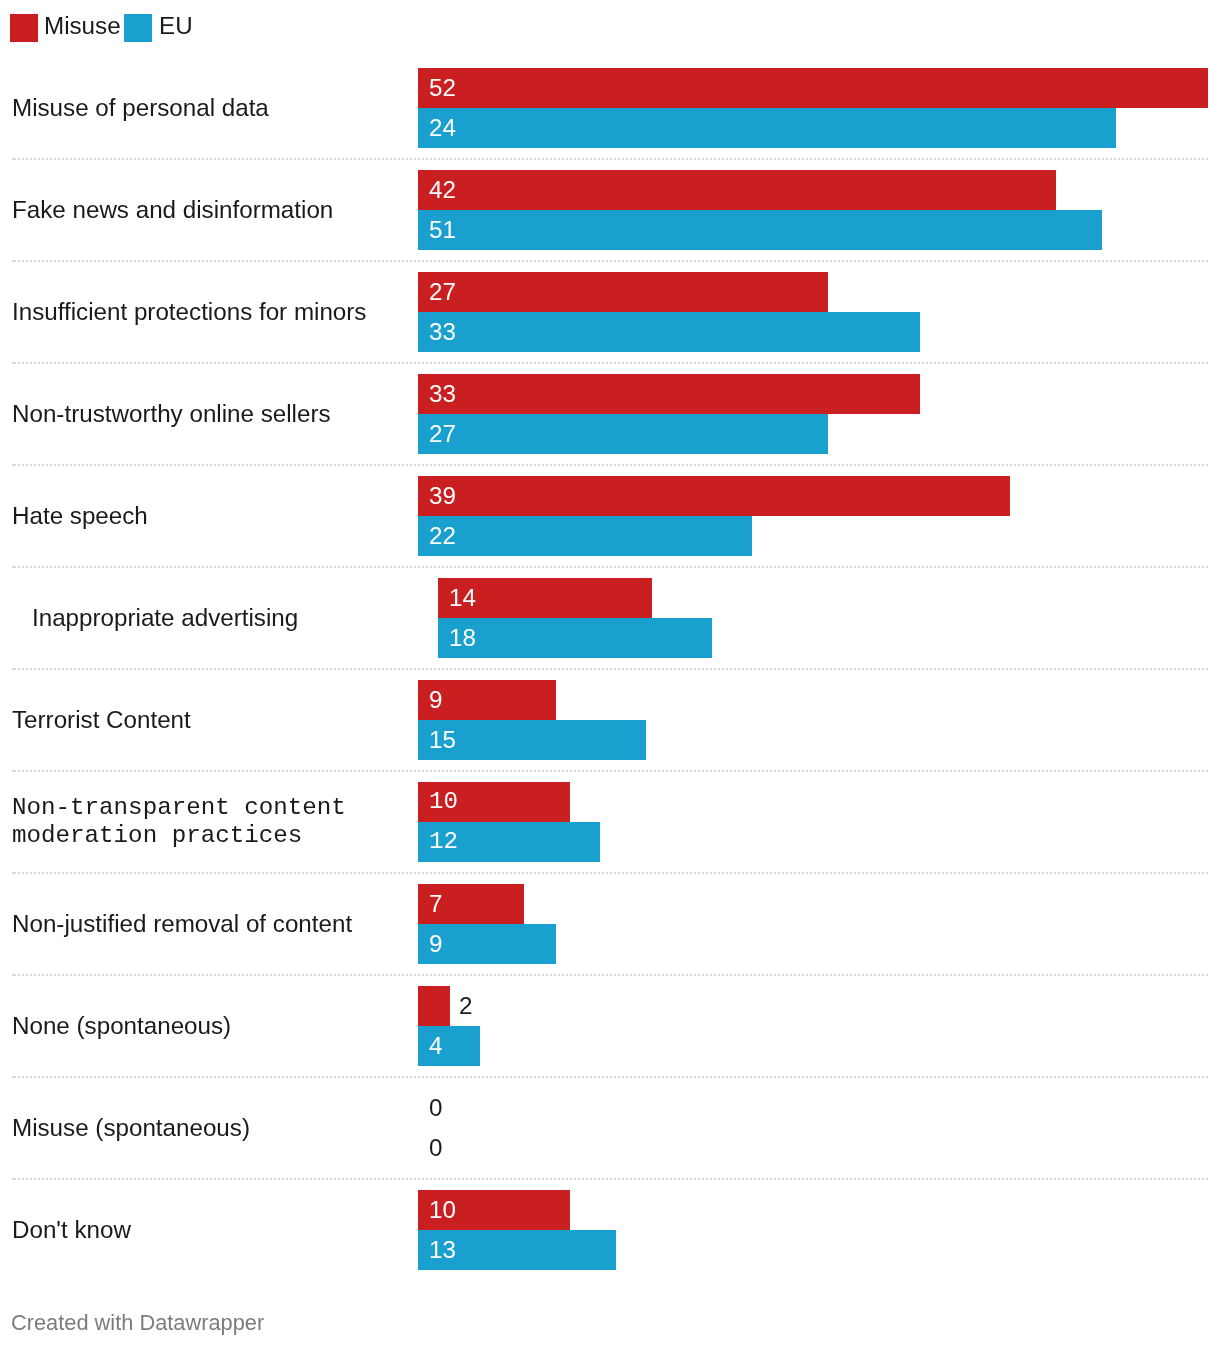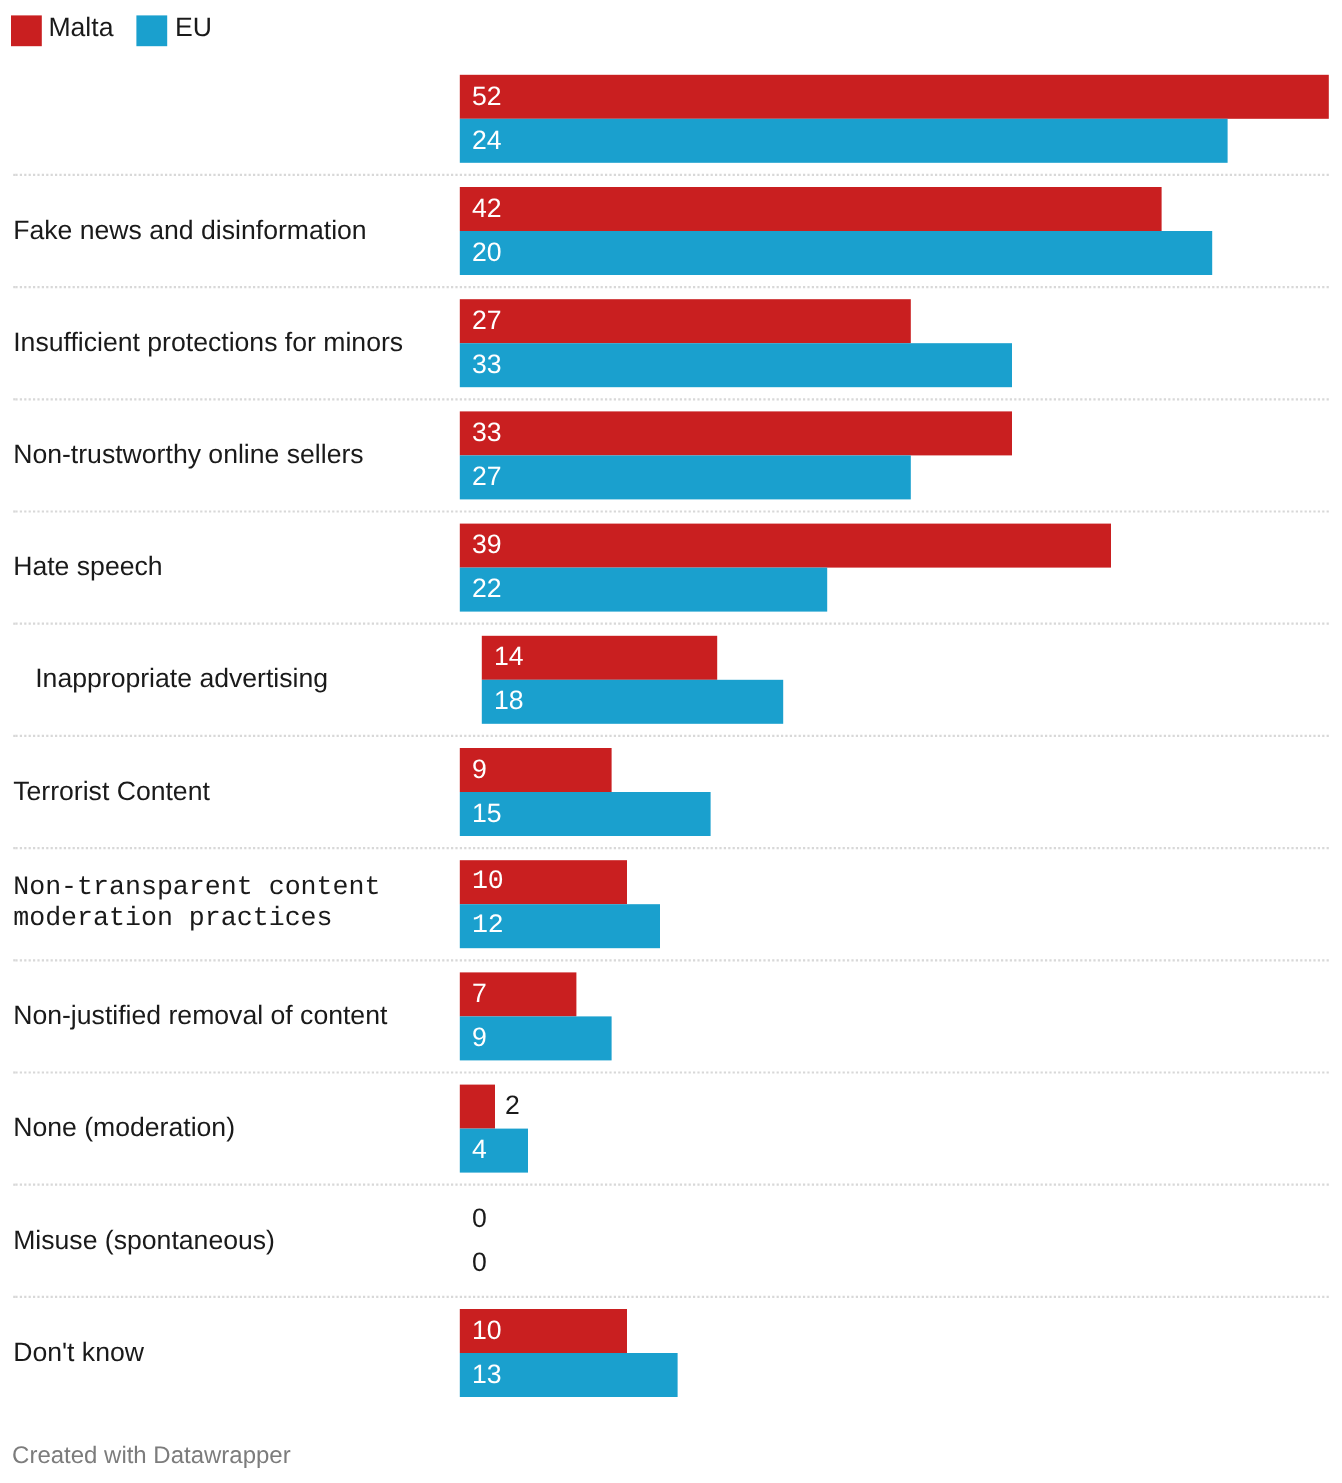--- a/index.html
+++ b/index.html
@@ -104,21 +104,21 @@
     will-change: transform;
   }
 </style>
 </head>
 <body>
 
 <div id="chart">
   <div id="legend">
       <div class="legend-item">
         <span class="legend-swatch" style="left: 10.1px; background: rgb(201, 31, 32);"></span>
-        <span class="legend-label" style="left: 43.8px;">Malta</span>
+        <span class="legend-label" style="left: 43.8px;">Misuse</span>
       </div>
       <div class="legend-item">
         <span class="legend-swatch" style="left: 124.2px; background: rgb(26, 160, 206);"></span>
         <span class="legend-label" style="left: 158.5px;">EU</span>
       </div>
     </div>
   <svg id="separators" width="1220" height="1348">
       <line x1="12" x2="1208" y1="159" y2="159"></line>
       <line class="sep-cap" x1="12" x2="14" y1="159" y2="159"></line>
       <line x1="12" x2="1208" y1="261" y2="261"></line>
@@ -137,31 +137,32 @@
       <line class="sep-cap" x1="12" x2="14" y1="872.9999999999999" y2="872.9999999999999"></line>
       <line x1="12" x2="1208" y1="974.9999999999999" y2="974.9999999999999"></line>
       <line class="sep-cap" x1="12" x2="14" y1="974.9999999999999" y2="974.9999999999999"></line>
       <line x1="12" x2="1208" y1="1077" y2="1077"></line>
       <line class="sep-cap" x1="12" x2="14" y1="1077" y2="1077"></line>
       <line x1="12" x2="1208" y1="1179" y2="1179"></line>
       <line class="sep-cap" x1="12" x2="14" y1="1179" y2="1179"></line>
     </svg>
   <div id="rows">
       <div class="row" style="top: 67.9px; height: 79.8px;">
+        <div class="row-label">Misuse of personal data</div>
         <div class="bar" style="left: 418px; width: 790px; top: 0px; background: rgb(201, 31, 32);"></div>
         <div class="bar-value inside" style="top: 0px; left: 429.3px; text-align: center;">52</div>
         <div class="bar" style="left: 418px; width: 698px; top: 39.9px; background: rgb(26, 160, 206);"></div>
         <div class="bar-value inside" style="top: 39.9px; left: 429.3px;">24</div>
       </div>
       <div class="row" style="top: 169.9px; height: 79.8px;">
         <div class="row-label">Fake news and disinformation</div>
         <div class="bar" style="left: 418px; width: 638px; top: 0px; background: rgb(201, 31, 32);"></div>
         <div class="bar-value inside" style="top: 0px; left: 429.3px;">42</div>
         <div class="bar" style="left: 418px; width: 684px; top: 39.9px; background: rgb(26, 160, 206);"></div>
-        <div class="bar-value inside" style="top: 39.9px; left: 429.3px;">20</div>
+        <div class="bar-value inside" style="top: 39.9px; left: 429.3px;">51</div>
       </div>
       <div class="row" style="top: 271.9px; height: 79.8px;">
         <div class="row-label">Insufficient protections for minors</div>
         <div class="bar" style="left: 418px; width: 410px; top: 0px; background: rgb(201, 31, 32);"></div>
         <div class="bar-value inside" style="top: 0px; left: 429.3px;">27</div>
         <div class="bar" style="left: 418px; width: 502px; top: 39.9px; background: rgb(26, 160, 206);"></div>
         <div class="bar-value inside" style="top: 39.9px; left: 429.3px;">33</div>
       </div>
       <div class="row" style="top: 373.9px; height: 79.8px;">
         <div class="row-label">Non-trustworthy online sellers</div>
@@ -199,21 +200,21 @@
         <div class="bar-value inside" style="top: 39.9px; left: 429.3px;">12</div>
       </div>
       <div class="row" style="top: 883.9px; height: 79.8px;">
         <div class="row-label">Non-justified removal of content</div>
         <div class="bar" style="left: 418px; width: 106px; top: 0px; background: rgb(201, 31, 32);"></div>
         <div class="bar-value inside" style="top: 0px; left: 429.3px;">7</div>
         <div class="bar" style="left: 418px; width: 138px; top: 39.9px; background: rgb(26, 160, 206);"></div>
         <div class="bar-value inside" style="top: 39.9px; left: 429.3px;">9</div>
       </div>
       <div class="row" style="top: 985.9px; height: 79.8px;">
-        <div class="row-label">None (moderation)</div>
+        <div class="row-label">None (spontaneous)</div>
         <div class="bar" style="left: 418px; width: 32px; top: 0px; background: rgb(201, 31, 32);"></div>
         <div class="bar-value outside" style="top: 0px; left: 459.2px;">2</div>
         <div class="bar" style="left: 418px; width: 62px; top: 39.9px; background: rgb(26, 160, 206);"></div>
         <div class="bar-value inside" style="top: 39.9px; left: 429.3px;">4</div>
       </div>
       <div class="row" style="top: 1087.9px; height: 79.8px;">
         <div class="row-label">Misuse (spontaneous)</div>
         <div class="bar-value outside" style="top: 0px; left: 428.8px;">0</div>
         <div class="bar-value outside" style="top: 39.9px; left: 428.8px;">0</div>
       </div>

